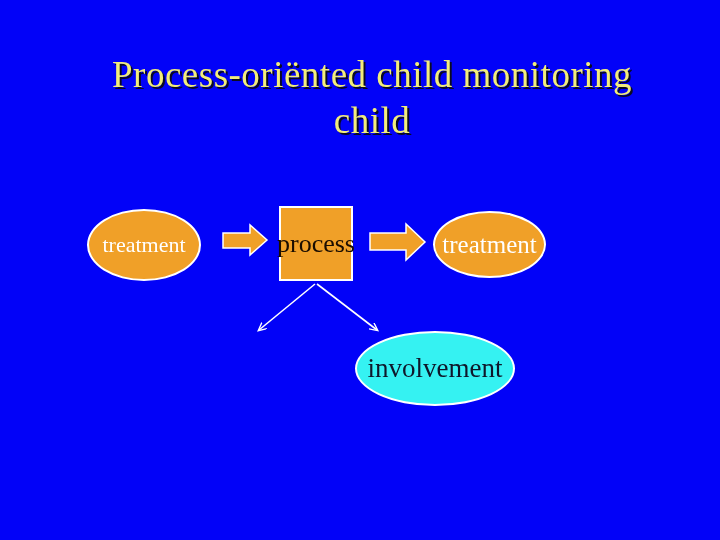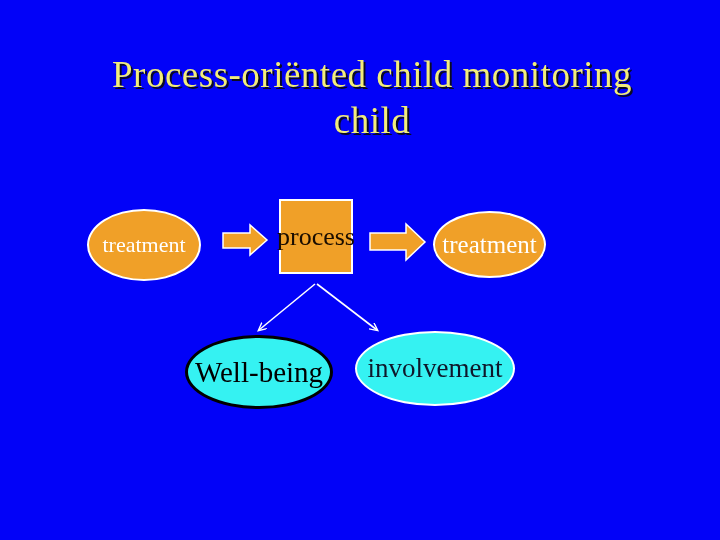--- a/index.html
+++ b/index.html
@@ -41,21 +41,21 @@
   .orange-fill { background: #f0a028; }
   .cyan-fill  { background: #35f2f2; }
   .white-border { border: 2px solid #ffffff; }
   .black-border { border: 3px solid #000000; }
 
   .node-treatment {
     left: 87px; top: 209px; width: 114px; height: 72px;
     color: #ffffff; font-size: 22px;
   }
   .node-process {
-    left: 279px; top: 199px; width: 74px; height: 75px;
+    left: 279px; top: 206px; width: 74px; height: 75px;
     color: #1a0d00; font-size: 26px;
   }
   .node-outcomes {
     left: 433px; top: 211px; width: 113px; height: 67px;
     color: #ffffff; font-size: 25px;
   }
   .node-wellbeing {
     left: 185px; top: 335px; width: 148px; height: 74px;
     color: #000000; font-size: 29px;
   }
@@ -101,21 +101,18 @@
   <svg class="arrow-svg connectors" width="150" height="62" viewBox="0 0 150 62">
     <defs>
       <marker id="wArrow" markerWidth="10" markerHeight="10" refX="7" refY="4" orient="auto" markerUnits="userSpaceOnUse">
         <path d="M0,0 L8,4 L0,8" fill="none" stroke="#ffffff" stroke-width="1.4"></path>
       </marker>
     </defs>
     <line x1="75" y1="8" x2="19" y2="54" stroke="#ffffff" stroke-width="1.6" marker-end="url(#wArrow)"></line>
     <line x1="77" y1="8" x2="137" y2="54" stroke="#ffffff" stroke-width="1.6" marker-end="url(#wArrow)"></line>
   </svg>
 
-  <div class="node ellipse cyan-fill black-border node-wellbeing">
-    <span>Well-being</span>
-  </div>
 
   <div class="node ellipse cyan-fill white-border node-involvement">
     <span>involvement</span>
   </div>
 
 </div>
 
 </body></html>

